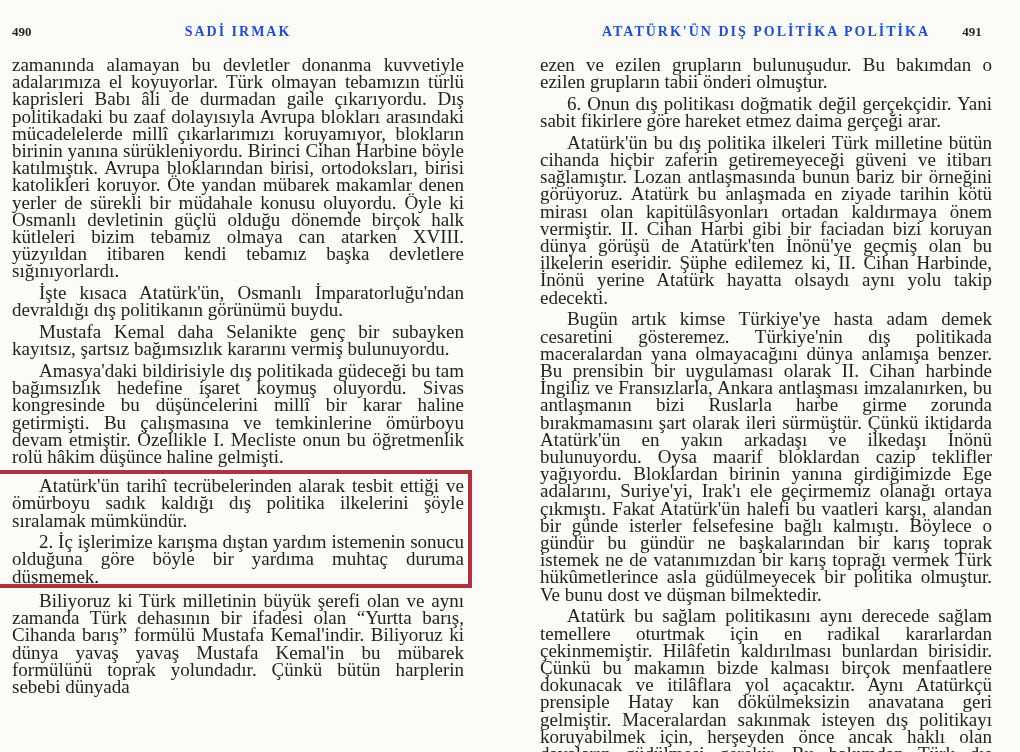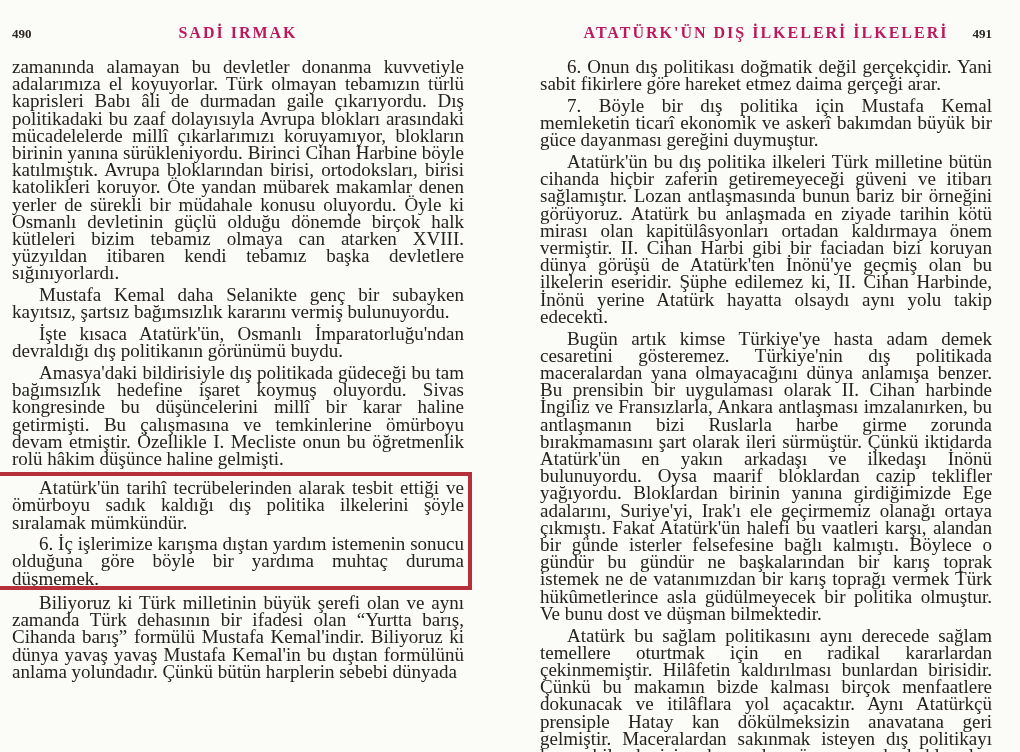--- a/index.html
+++ b/index.html
@@ -22,31 +22,31 @@
   .page-header {
     display: flex;
     align-items: baseline;
     margin-bottom: 16px;
     font-size: 12.5px;
   }
   .running-head {
     flex: 1;
     text-align: center;
     letter-spacing: 2px;
-    font-size: 16px;
+    font-size: 14px;
     font-weight: bold;
-    color: #be185d;
+    color: #1d4ed8;
   }
   .page-num {
     width: 40px;
     font-weight: bold;
     font-size: 13px;
     color: #2a2520;
   }
-  .page-num.right { text-align: right; }
+  .page-num.right { text-align: center; }
 
   .body-text p {
     margin: 0 0 4.5px 0;
     font-size: 19px;
     line-height: 17.2px;
     text-align: justify;
     text-indent: 27px;
   }
   .body-text p.no-indent { text-indent: 0; }
 
@@ -65,40 +65,40 @@
 <body>
 
 <div class="page page-left">
   <div class="page-header">
     <span class="page-num">490</span>
     <span class="running-head">SADİ IRMAK</span>
     <span class="page-num"></span>
   </div>
   <div class="body-text">
     <p class="no-indent">zamanında alamayan bu devletler donanma kuvvetiyle adalarımıza el koyuyorlar. Türk olmayan tebamızın türlü kaprisleri Babı âli de durmadan gaile çıkarıyordu. Dış politikadaki bu zaaf dolayısıyla Avrupa blokları arasındaki mücadelelerde millî çıkarlarımızı koruyamıyor, blokların birinin yanına sürükleniyordu. Birinci Cihan Harbine böyle katılmıştık. Avrupa bloklarından birisi, ortodoksları, birisi katolikleri koruyor. Öte yandan mübarek makamlar denen yerler de sürekli bir müdahale konusu oluyordu. Öyle ki Osmanlı devletinin güçlü olduğu dönemde birçok halk kütleleri bizim tebamız olmaya can atarken XVIII. yüzyıldan itibaren kendi tebamız başka devletlere sığınıyorlardı.</p>
+    <p>İşte kısaca Atatürk'ün, Osmanlı İmparatorluğu'ndan devraldığı dış politikanın görünümü buydu.</p>
     <p>Mustafa Kemal daha Selanikte genç bir subayken kayıtsız, şartsız bağımsızlık kararını vermiş bulunuyordu.</p>
-    <p>İşte kısaca Atatürk'ün, Osmanlı İmparatorluğu'ndan devraldığı dış politikanın görünümü buydu.</p>
     <p>Amasya'daki bildirisiyle dış politikada güdeceği bu tam bağımsızlık hedefine işaret koymuş oluyordu. Sivas kongresinde bu düşüncelerini millî bir karar haline getirmişti. Bu çalışmasına ve temkinlerine ömürboyu devam etmiştir. Özellikle I. Mecliste onun bu öğretmenlik rolü hâkim düşünce haline gelmişti.</p>
 
     <div class="highlight-wrap">
       <div class="highlight-border" style="border-color: rgb(181, 48, 58);"></div>
       <p>Atatürk'ün tarihî tecrübelerinden alarak tesbit ettiği ve ömürboyu sadık kaldığı dış politika ilkelerini şöyle sıralamak mümkündür.</p>
-      <p>6.  İç işlerimize karışma dıştan yardım istemenin sonucu olduğuna göre böyle bir yardıma muhtaç duruma düşmemek.</p>
+      <p>2.  İç işlerimize karışma dıştan yardım istemenin sonucu olduğuna göre böyle bir yardıma muhtaç duruma düşmemek.</p>
     </div>
 
-    <p>Biliyoruz ki Türk milletinin büyük şerefi olan ve aynı zamanda Türk dehasının bir ifadesi olan “Yurtta barış, Cihanda barış” formülü Mustafa Kemal'indir. Biliyoruz ki dünya yavaş yavaş Mustafa Kemal'in bu dıştan formülünü anlama yolundadır. Çünkü bütün harplerin sebebi dünyada</p>
+    <p>Biliyoruz ki Türk milletinin büyük şerefi olan ve aynı zamanda Türk dehasının bir ifadesi olan “Yurtta barış, Cihanda barış” formülü Mustafa Kemal'indir. Biliyoruz ki dünya yavaş yavaş Mustafa Kemal'in bu mübarek formülünü toprak yolundadır. Çünkü bütün harplerin sebebi dünyada</p>
   </div>
 </div>
 
 <div class="page page-right">
   <div class="page-header">
     <span class="page-num"></span>
-    <span class="running-head">ATATÜRK'ÜN DIŞ İLKELERİ İLKELERİ</span>
+    <span class="running-head">ATATÜRK'ÜN DIŞ POLİTİKA POLİTİKA</span>
     <span class="page-num right">491</span>
   </div>
   <div class="body-text">
+    <p class="no-indent">ezen ve ezilen grupların bulunuşudur. Bu bakımdan o ezilen grupların tabii önderi olmuştur.</p>
     <p>6.  Onun dış politikası doğmatik değil gerçekçidir. Yani sabit fikirlere göre hareket etmez daima gerçeği arar.</p>
-    <p>7.  Böyle bir dış politika için Mustafa Kemal memleketin ticarî ekonomik ve askerî bakımdan büyük bir güce dayanması gereğini duymuştur.</p>
     <p>Atatürk'ün bu dış politika ilkeleri Türk milletine bütün cihanda hiçbir zaferin getiremeyeceği güveni ve itibarı sağlamıştır. Lozan antlaşmasında bunun bariz bir örneğini görüyoruz. Atatürk bu anlaşmada en ziyade tarihin kötü mirası olan kapitülâsyonları ortadan kaldırmaya önem vermiştir. II. Cihan Harbi gibi bir faciadan bizi koruyan dünya görüşü de Atatürk'ten İnönü'ye geçmiş olan bu ilkelerin eseridir. Şüphe edilemez ki, II. Cihan Harbinde, İnönü yerine Atatürk hayatta olsaydı aynı yolu takip edecekti.</p>
     <p>Bugün artık kimse Türkiye'ye hasta adam demek cesaretini gösteremez. Türkiye'nin dış politikada maceralardan yana olmayacağını dünya anlamışa benzer. Bu prensibin bir uygulaması olarak II. Cihan harbinde İngiliz ve Fransızlarla, Ankara antlaşması imzalanırken, bu antlaşmanın bizi Ruslarla harbe girme zorunda bırakmamasını şart olarak ileri sürmüştür. Çünkü iktidarda Atatürk'ün en yakın arkadaşı ve ilkedaşı İnönü bulunuyordu. Oysa maarif bloklardan cazip teklifler yağıyordu. Bloklardan birinin yanına girdiğimizde Ege adalarını, Suriye'yi, Irak'ı ele geçirmemiz olanağı ortaya çıkmıştı. Fakat Atatürk'ün halefi bu vaatleri karşı, alandan bir günde isterler felsefesine bağlı kalmıştı. Böylece o gündür bu gündür ne başkalarından bir karış toprak istemek ne de vatanımızdan bir karış toprağı vermek Türk hükûmetlerince asla güdülmeyecek bir politika olmuştur. Ve bunu dost ve düşman bilmektedir.</p>
     <p>Atatürk bu sağlam politikasını aynı derecede sağlam temellere oturtmak için en radikal kararlardan çekinmemiştir. Hilâfetin kaldırılması bunlardan birisidir. Çünkü bu makamın bizde kalması birçok menfaatlere dokunacak ve itilâflara yol açacaktır. Aynı Atatürkçü prensiple Hatay kan dökülmeksizin anavatana geri gelmiştir. Maceralardan sakınmak isteyen dış politikayı koruyabilmek için, herşeyden önce ancak haklı olan davaların güdülmesi gerekir. Bu bakımdan Türk dış politikasında maceralara yer yoktur. Buna karşın yine Atatürkçü prensiplere göre, haklı millî davalarımız uğruna hiçbir fedakârlıktan kaçınılmaz.</p>
   </div>
 </div>
 
 </body></html>

